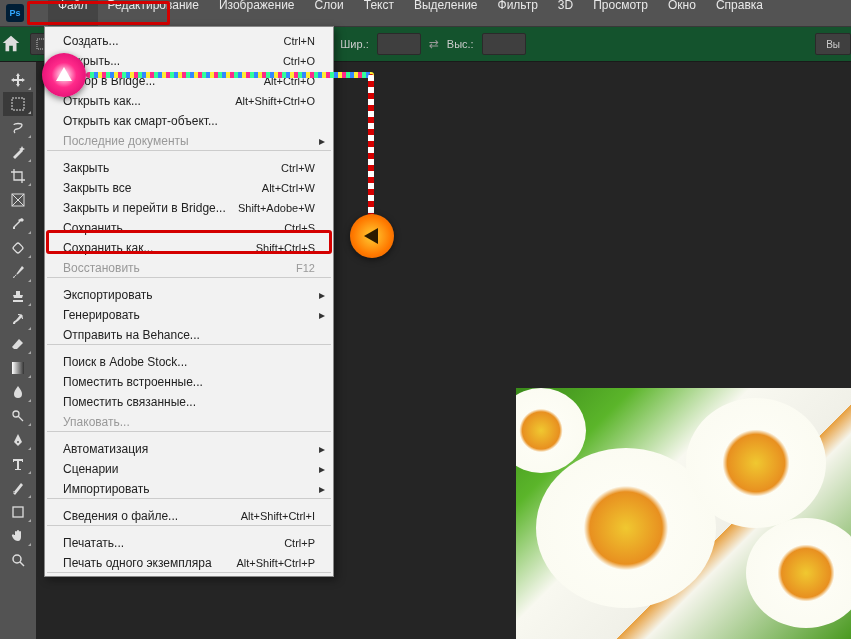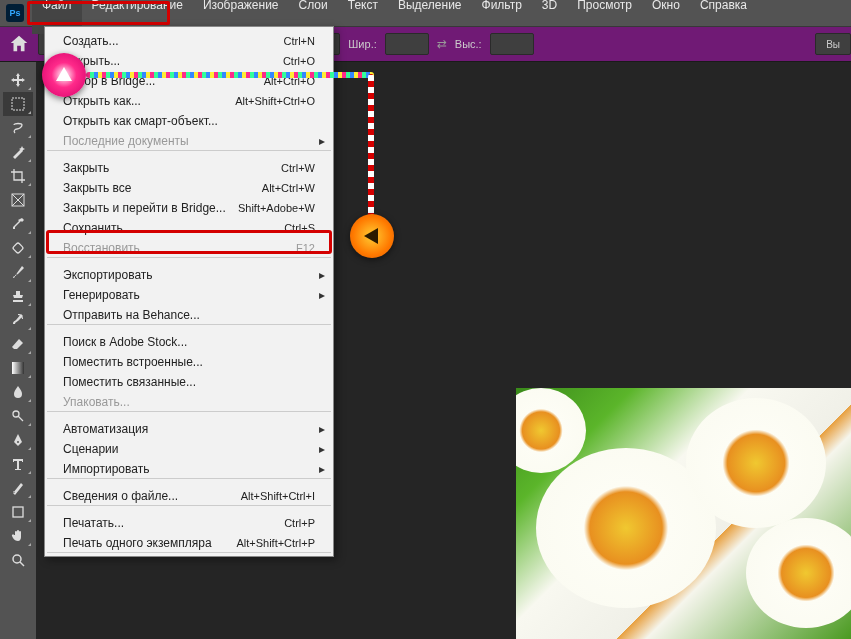--- a/index.html
+++ b/index.html
@@ -1,22 +1,22 @@
 <!DOCTYPE html>
 <html><head>
 <meta charset="utf-8">
 <style>
 *{margin:0;padding:0;box-sizing:border-box;font-family:"Segoe UI",Tahoma,sans-serif;font-size:12px;user-select:none}
 body{width:851px;height:639px;background:#252525;position:relative;overflow:hidden}
 .menubar{height:26px;background:#535353;display:flex;align-items:center;padding-left:6px;position:relative}
-.app-icon{width:18px;height:18px;background:#001e36;border-radius:3px;display:flex;align-items:center;justify-content:center;color:#31a8ff;font-size:9px;font-weight:bold;margin-right:8px}
+.app-icon{width:18px;height:18px;background:#001e36;border-radius:3px;display:flex;align-items:center;justify-content:center;color:#31a8ff;font-size:9px;font-weight:bold;margin-right:24px}
 .menu-item{color:#e8e8e8;padding:0 10px;height:42px;line-height:26px;cursor:default}
 .menu-item.active{background:#444}
 .menu-highlight{position:absolute;left:27px;top:1px;width:143px;height:24px;border:3px solid #d40000;border-radius:2px;pointer-events:none}
-.optbar{height:36px;background:#701a75;border-top:1px solid #383838;border-bottom:1px solid #1a1a1a;display:flex;align-items:center;padding-left:8px;gap:8px;color:#ccc}
+.optbar{height:36px;background:#14532d;border-top:1px solid #383838;border-bottom:1px solid #1a1a1a;display:flex;align-items:center;gap:8px;color:#ccc}
 .opt-home{width:22px;height:22px;color:#ddd}
 .opt-dd{width:60px;height:22px;background:#3f3f3f;border:1px solid #2a2a2a;border-radius:2px;display:flex;align-items:center;padding:0 4px;font-size:10px;gap:4px}
 .opt-label{font-size:11px;color:#ccc}
 .opt-sel{width:90px;height:22px;background:#3f3f3f;border:1px solid #2a2a2a;border-radius:2px;display:flex;align-items:center;justify-content:space-between;padding:0 6px;font-size:11px}
 .opt-field{width:44px;height:22px;background:#3f3f3f;border:1px solid #2a2a2a;border-radius:2px}
 .opt-icon{color:#999}
 .opt-btn{height:22px;padding:0 10px;background:#3f3f3f;border:1px solid #2a2a2a;border-radius:2px;display:flex;align-items:center;font-size:10px}
 .toolbar{position:absolute;left:0;top:62px;width:36px;bottom:0;background:#535353;display:flex;flex-direction:column;align-items:center;padding-top:6px;gap:0}
 .tool{width:30px;height:24px;display:flex;align-items:center;justify-content:center;color:#d8d8d8;position:relative;cursor:default}
 .tool.sel{background:#3a3a3a}
@@ -266,20 +266,24 @@
       <span class="dd-shortcut">Alt+Ctrl+W</span>
     </div>
     <div class="dd-item">
       <span>Закрыть и перейти в Bridge...</span>
       <span class="dd-shortcut">Shift+Adobe+W</span>
     </div>
     <div class="dd-item">
       <span>Сохранить</span>
       <span class="dd-shortcut">Ctrl+S</span>
     </div>
+    <div class="dd-item">
+      <span>Сохранить как...</span>
+      <span class="dd-shortcut">Shift+Ctrl+S</span>
+    </div>
     <div class="dd-item dis">
       <span>Восстановить</span>
       <span class="dd-shortcut">F12</span>
     </div>
     <div class="dd-sep"></div>
     <div class="dd-item">
       <span>Экспортировать</span>
       <span class="arw">▸</span>
     </div>
     <div class="dd-item">

